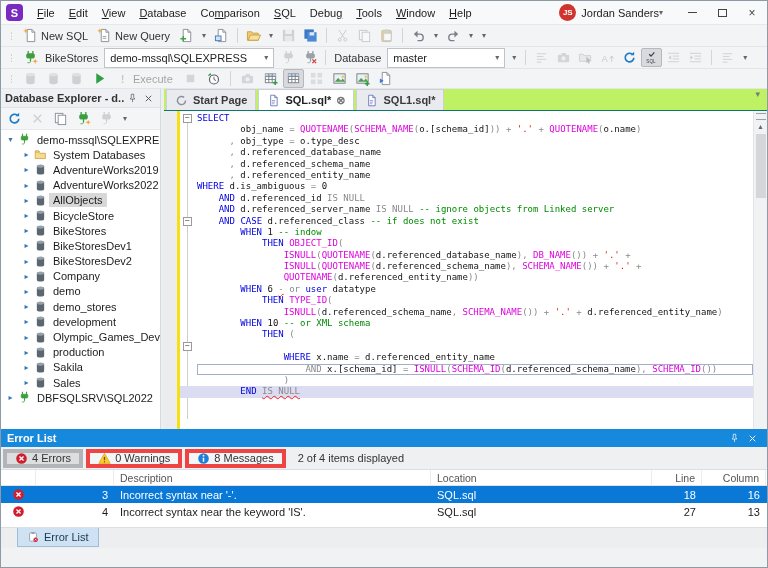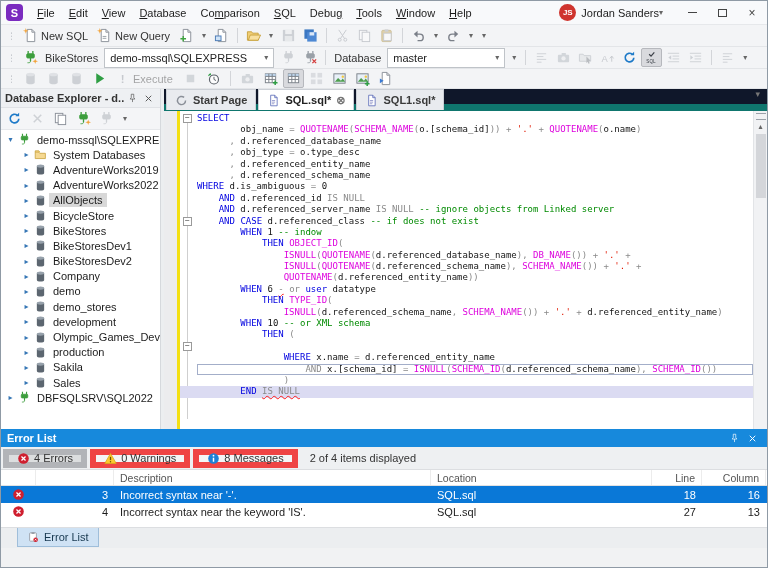--- a/index.html
+++ b/index.html
@@ -52,21 +52,21 @@
   .tree-arrow{width:11px;text-align:center;font-size:8px;color:#3576b5;flex:none}
   .tree-ico{width:13px;height:13px;margin:0 2px;flex:none}
   .tree-ico svg{width:13px;height:13px;display:block}
   .tree-label{padding:1px 4px;font-size:11px;color:#1c1c1c}
   .tree-row.selected .tree-label{background:#d8d8d8}
 
   .splitter{width:3px;flex:none;background:#eceef0}
 
   
   .editor{flex:1;display:flex;flex-direction:column;min-width:0;background:#fff}
-  .tabstrip{height:22px;flex:none;display:flex;align-items:flex-start;background:#0f172a;border-bottom:7px solid #0f766e;padding-left:2px}
+  .tabstrip{height:22px;flex:none;display:flex;align-items:flex-start;background:#bef264;border-bottom:1px solid #0f766e;padding-left:2px}
   .tab{height:21px;display:flex;align-items:center;gap:5px;padding:0 8px;font-size:11px;font-weight:bold;color:#3a3a3a;background:#e9ebef;border:1px solid #ccd0d6;border-bottom:none;margin-right:2px}
   .tab.active{background:#fff;color:#222}
   .tab-ico svg{width:13px;height:13px;display:block}
   .tab-close{color:#777;font-size:11px;line-height:11px}
   .tabstrip-overflow{margin-left:auto;color:#777;padding:0 7px 4px 0;font-size:9px}
   .editor-body{flex:1;display:flex;min-height:0;position:relative}
   .ind-margin{width:13px;flex:none;background:#ececee}
   .change-bar{width:3px;flex:none;background:#f4e013}
   .code-area{flex:1;position:relative;min-width:0;overflow:hidden;background:#fff;font-family:"DejaVu Sans Mono",monospace;font-size:9px;line-height:11.4px;padding-top:2px}
   .fold-line{position:absolute;left:7px;top:8px;width:1px;height:300px;background:#cfcfcf}
@@ -88,21 +88,21 @@
   .vs-arrow{color:#666;font-size:8px;line-height:8px}
   .vs-thumb{width:10px;height:64px;background:#d4d6da;margin-top:3px}
 
   
   .errorlist{height:98px;flex:none;display:flex;flex-direction:column;background:#fff}
   .el-header{height:18px;flex:none;display:flex;align-items:center;background:#1789dc;color:#fff;padding:0 6px}
   .el-title{font-weight:bold;flex:1}
   .el-hbtn{width:18px;display:flex;align-items:center;justify-content:center;color:#fff}
   .el-hbtn svg{width:11px;height:11px}
   .el-filters{height:23px;flex:none;display:flex;align-items:center;background:#eef0f2;border-bottom:1px solid #dcdee1;padding:0 2px;gap:3px}
-  .filter-btn{height:19px;display:flex;align-items:center;gap:4px;padding:0 8px;border:6px solid #ef4444;background:#f4f5f6;color:#333;white-space:nowrap}
+  .filter-btn{height:19px;display:flex;align-items:center;gap:4px;padding:0 8px;border:4px solid #ef4444;background:#f4f5f6;color:#333;white-space:nowrap}
   .filter-btn.pressed{background:#dcdedf;border-color:#b2b4b8}
   .filter-btn svg{width:13px;height:13px;display:block}
   .filter-summary{padding:0 9px;color:#333;white-space:nowrap}
   .el-colheader{height:16px;flex:none;display:flex;border-bottom:1px solid #e2e2e2;color:#555;font-size:10.5px;background:#fff}
   .el-colheader .cell{border-right:1px solid #ececec;display:flex;align-items:center;padding:0 6px}
   .el-row{height:17px;flex:none;display:flex;align-items:center;background:#fff;color:#1c1c1c}
   .el-row.selected{background:#0a78d7;color:#fff}
   .el-row .cell{display:flex;align-items:center;padding:0 6px;height:100%;overflow:hidden;white-space:nowrap}
   .c-icon{width:35px;flex:none;justify-content:center}
   .c-icon svg{width:13px;height:13px;display:block}
@@ -862,33 +862,33 @@
                 <span class="fold-box">−</span>
               </span>
               <span class="code-text"><span class="tk-k">SELECT</span></span>
             </div>
             <div class="code-line">
               <span class="fold-col"></span>
               <span class="code-text"><span class="tk-p">        obj_name </span><span class="tk-o">= </span><span class="tk-f">QUOTENAME</span><span class="tk-o">(</span><span class="tk-f">SCHEMA_NAME</span><span class="tk-o">(</span><span class="tk-p">o.[schema_id]</span><span class="tk-o">)) </span><span class="tk-o">+ </span><span class="tk-s">'.'</span><span class="tk-o"> + </span><span class="tk-f">QUOTENAME</span><span class="tk-o">(</span><span class="tk-p">o.name</span><span class="tk-o">)</span></span>
             </div>
             <div class="code-line">
               <span class="fold-col"></span>
+              <span class="code-text"><span class="tk-o">      , </span><span class="tk-p">obj_type </span><span class="tk-o">= </span><span class="tk-p">o.type_desc</span></span>
+            </div>
+            <div class="code-line">
+              <span class="fold-col"></span>
               <span class="code-text"><span class="tk-o">      , </span><span class="tk-p">d.referenced_database_name</span></span>
             </div>
             <div class="code-line">
               <span class="fold-col"></span>
-              <span class="code-text"><span class="tk-o">      , </span><span class="tk-p">obj_type </span><span class="tk-o">= </span><span class="tk-p">o.type_desc</span></span>
+              <span class="code-text"><span class="tk-o">      , </span><span class="tk-p">d.referenced_schema_name</span></span>
             </div>
             <div class="code-line">
               <span class="fold-col"></span>
               <span class="code-text"><span class="tk-o">      , </span><span class="tk-p">d.referenced_entity_name</span></span>
-            </div>
-            <div class="code-line">
-              <span class="fold-col"></span>
-              <span class="code-text"><span class="tk-o">      , </span><span class="tk-p">d.referenced_schema_name</span></span>
             </div>
             <div class="code-line">
               <span class="fold-col"></span>
               <span class="code-text"><span class="tk-k">WHERE</span><span class="tk-p"> d.is_ambiguous </span><span class="tk-o">= </span><span class="tk-p">0</span></span>
             </div>
             <div class="code-line">
               <span class="fold-col"></span>
               <span class="code-text"><span class="tk-p">    </span><span class="tk-k">AND</span><span class="tk-p"> d.referenced_id </span><span class="tk-o">IS NULL</span></span>
             </div>
             <div class="code-line">

